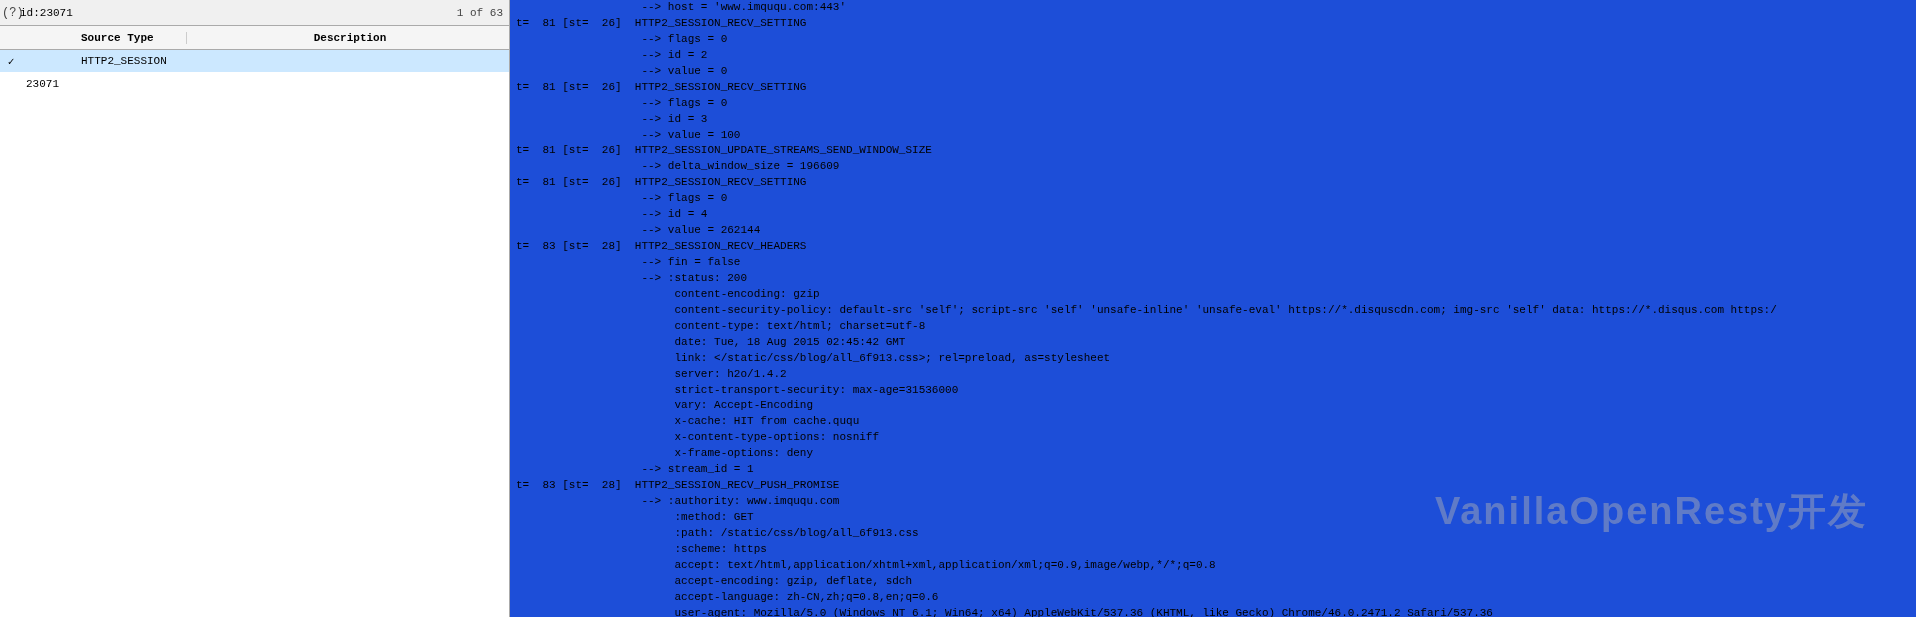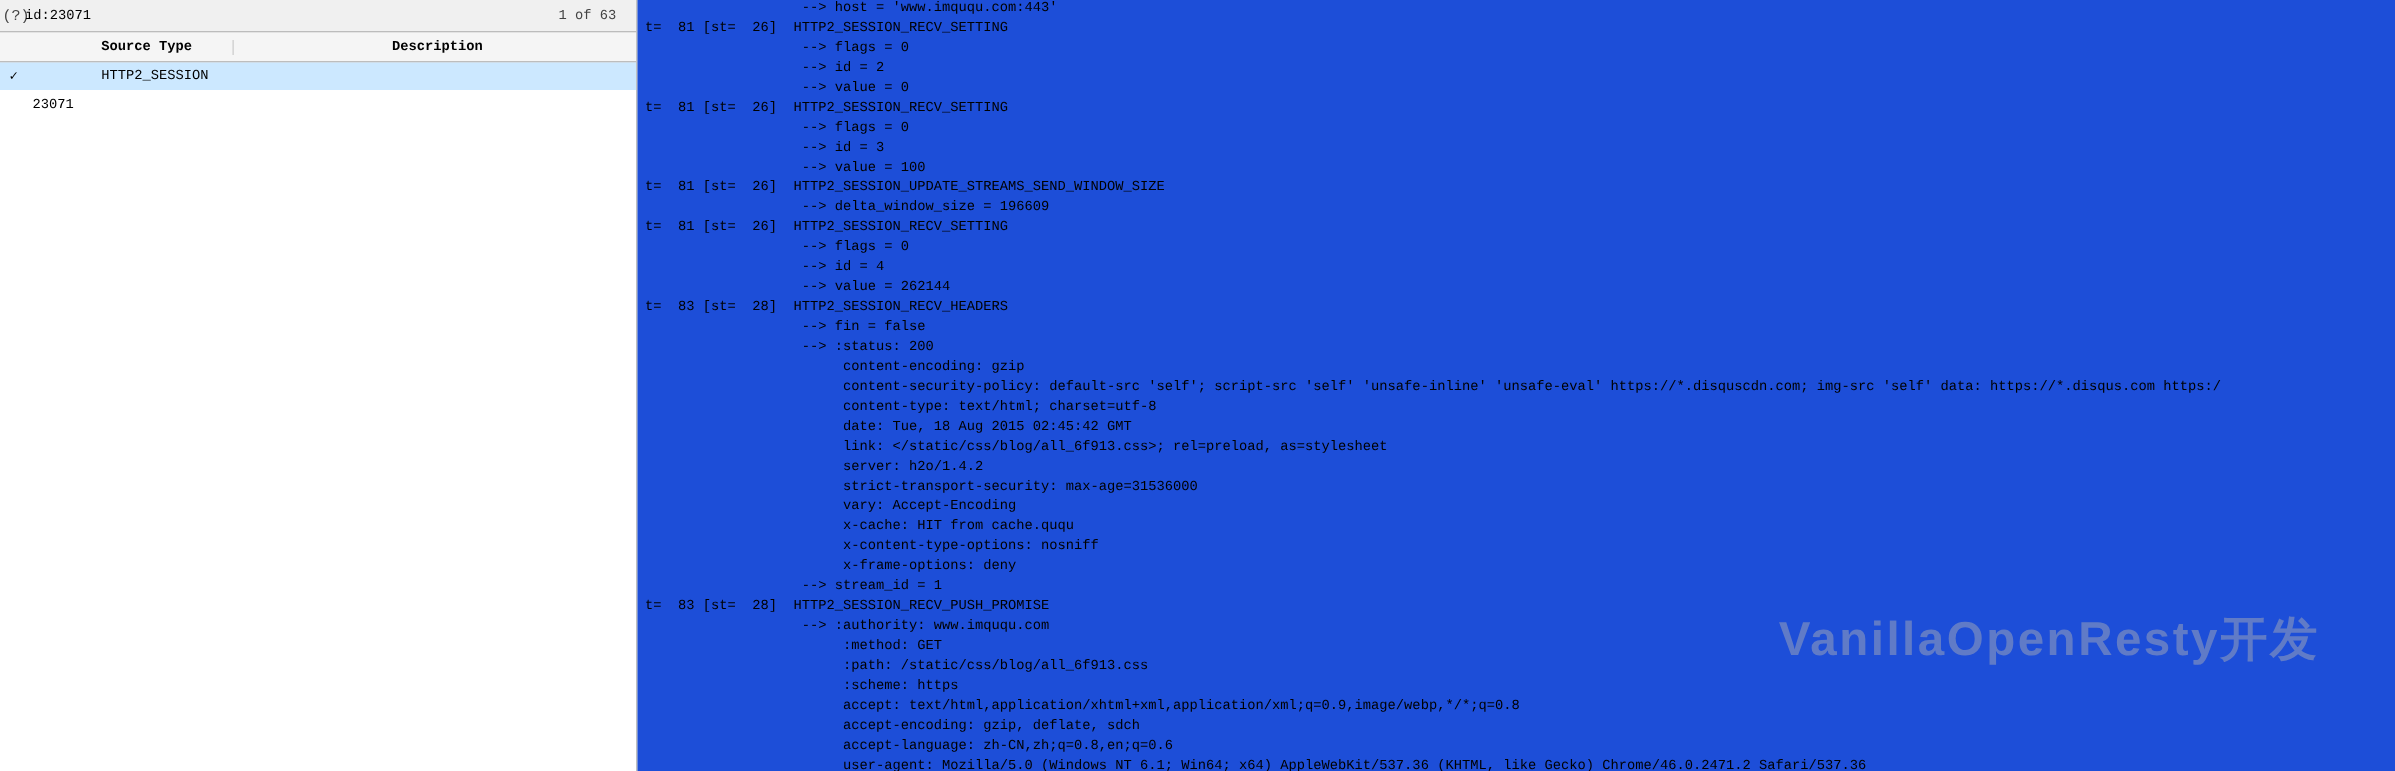--- a/index.html
+++ b/index.html
@@ -47,21 +47,21 @@
       border: none;
       background: transparent;
       font-size: 11px;
       font-family: 'Courier New', Courier, monospace;
       outline: none;
       padding: 2px 0;
     }
 
     .filter-count {
       font-size: 11px;
-      padding-right: 16px;
+      padding-right: 6px;
       color: #444;
     }
 
     .table-header {
       display: flex;
       align-items: center;
       border-bottom: 1px solid #aaa;
       height: 24px;
       background: #f5f5f5;
       font-weight: bold;
@@ -141,21 +141,21 @@
       color: #000;
     }
 
     .log-line {
       display: block;
     }
 
     
     .watermark {
       position: absolute;
-      right: 60px;
+      right: 48px;
       bottom: 80px;
       font-size: 38px;
       color: rgba(180,180,180,0.45);
       font-family: Arial, sans-serif;
       font-weight: bold;
       pointer-events: none;
       white-space: nowrap;
       letter-spacing: 2px;
     }
   </style>

